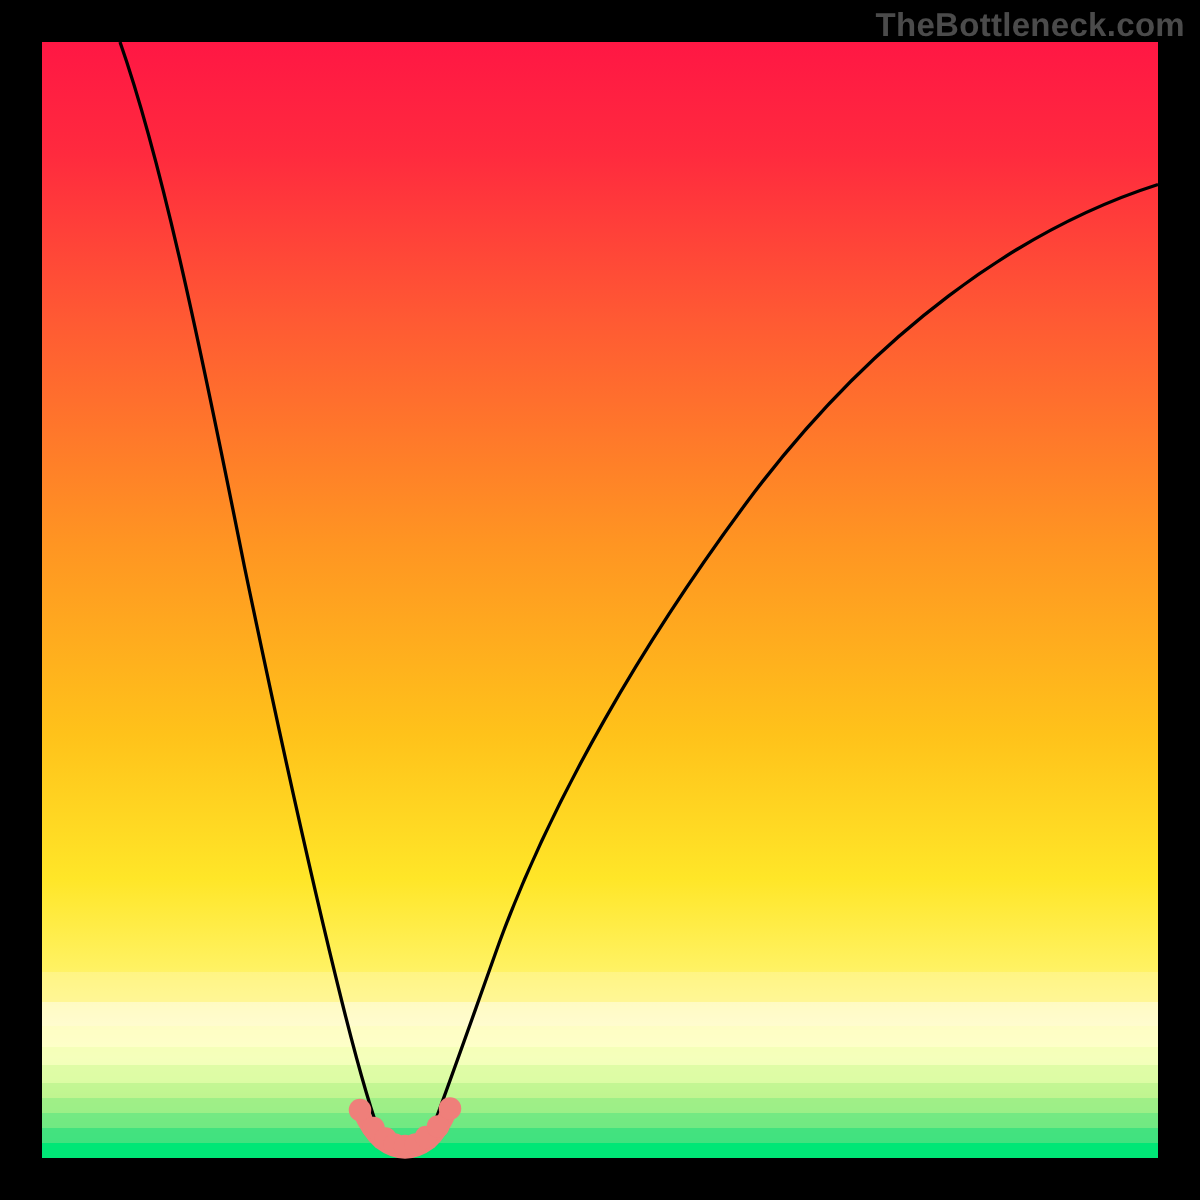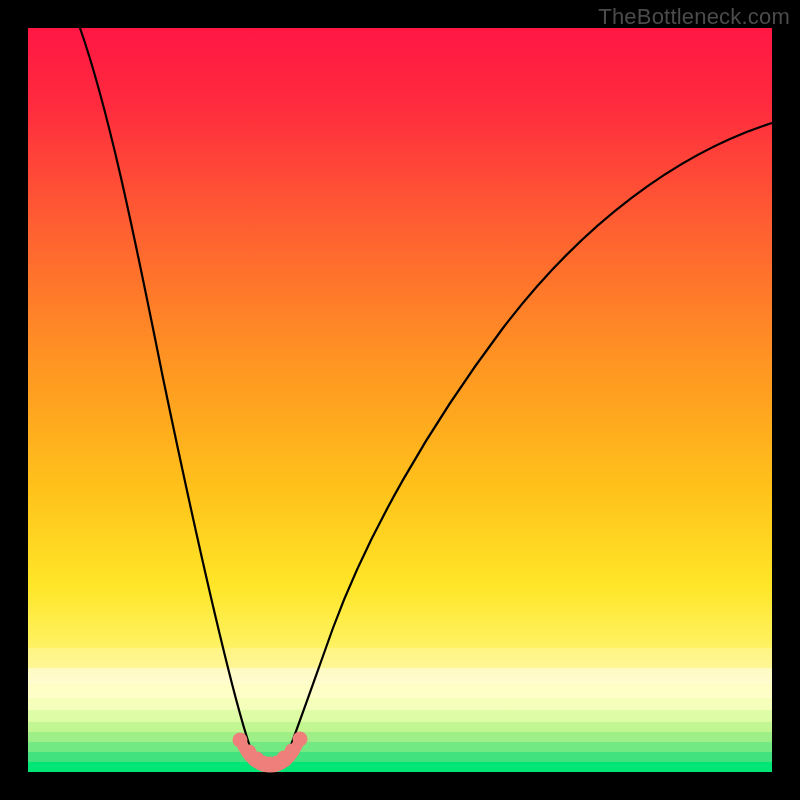--- a/index.html
+++ b/index.html
@@ -26,20 +26,21 @@
     width: 744px;
     height: 744px;
   }
   .watermark {
     position: absolute;
     top: 4px;
     right: 10px;
     color: #4b4b4b;
     font-size: 22px;
     letter-spacing: 0.2px;
+    font-weight: bold;
   }
   svg.curves {
     position: absolute;
     left: 0;
     top: 0;
     width: 744px;
     height: 744px;
     overflow: visible;
   }
 </style>

